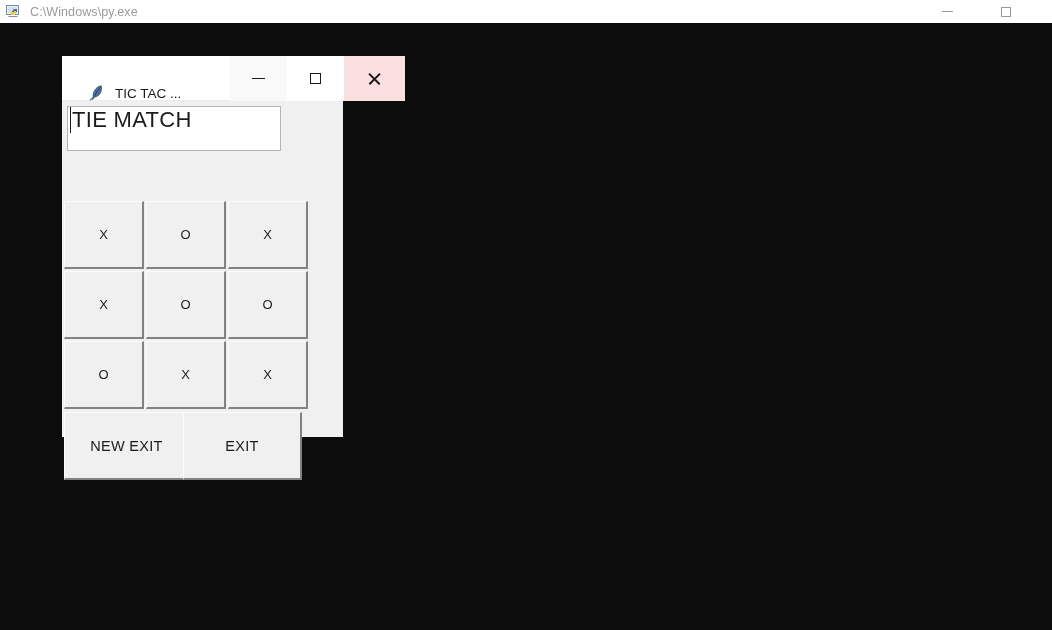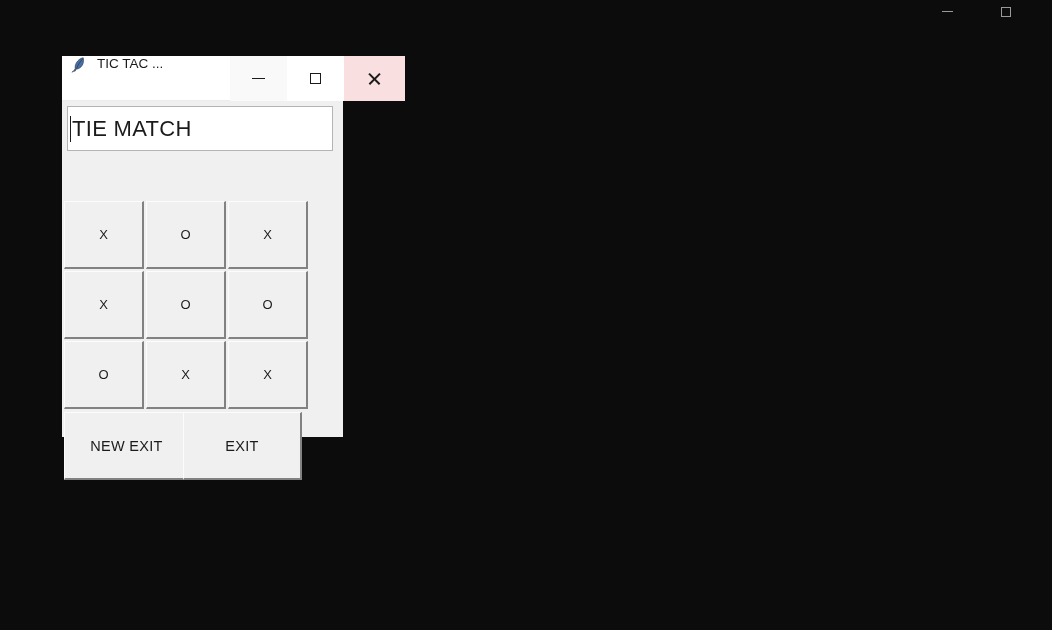--- a/index.html
+++ b/index.html
@@ -92,25 +92,25 @@
     position: absolute;
     left: 0; top: 0;
     width: 281px;
     height: 45px;
     background: #ffffff;
     border-bottom: 1px solid #ececec;
     box-sizing: border-box;
   }
   #tk-title-group {
     position: absolute;
-    left: 8px;
-    top: 0;
-    height: 45px;
-    display: flex;
-    align-items: flex-start;
+    left: 26px;
+    top: 0;
+    height: 45px;
+    display: flex;
+    align-items: flex-end;
   }
   #tk-app-icon {
     width: 17px;
     height: 17px;
     margin-right: 10px;
     flex: 0 0 auto;
   }
   #tk-title-text {
     font-size: 13.5px;
     color: #1b1b1b;
@@ -183,27 +183,27 @@
     width: 281px;
     height: 336px;
     background: #f0f0f0;
   }
 
   
   #status-entry {
     position: absolute;
     left: 5px;
     top: 5px;
-    width: 266px;
+    width: 214px;
     height: 45px;
     background: #ffffff;
     border: 1px solid #b4b4b4;
     box-sizing: border-box;
     display: flex;
-    align-items: center;
+    align-items: flex-start;
     overflow: hidden;
   }
   #status-caret {
     width: 1px;
     height: 26px;
     background: #1b1b1b;
     margin-left: 2px;
     flex: 0 0 auto;
   }
   #status-text {
@@ -274,20 +274,34 @@
     cursor: default;
   }
   #btn-new-match { left: 0px;   width: 126px; }
   #btn-exit      { left: 119px; width: 119px; }
 </style>
 </head>
 <body>
 
 <div id="console-window">
 
+  <div id="console-titlebar">
+    <span id="console-app-icon">
+      <svg width="16" height="16" viewBox="0 0 16 16" aria-hidden="true">
+        <rect x="0.5" y="1.5" width="12" height="9" fill="#ffffff" stroke="#7a8fa6" stroke-width="1"></rect>
+        <rect x="1.5" y="2.5" width="10" height="7" fill="#cfe0f0"></rect>
+        <path d="M2.5 12.5 h9" stroke="#7a8fa6" stroke-width="1"></path>
+        <path d="M6 8 a3 3 0 0 1 3 -3 h2 v3 h-3 v1 h-2 z" fill="#3a6ea5"></path>
+        <path d="M10 8 a3 3 0 0 1 -3 3 h-2 v-3 h3 v-1 h2 z" fill="#f5c53d"></path>
+        <circle cx="6.6" cy="6" r="0.6" fill="#ffffff"></circle>
+        <circle cx="8.4" cy="10" r="0.6" fill="#ffffff"></circle>
+      </svg>
+    </span>
+    <span id="console-title-text">C:\Windows\py.exe</span>
+  </div>
 
   <div class="console-ctrl" id="console-minimize">
     <span class="ctrl-min-glyph"></span>
   </div>
   <div class="console-ctrl" id="console-maximize">
     <span class="ctrl-max-glyph"></span>
   </div>
 
   <div id="console-client"></div>
 

